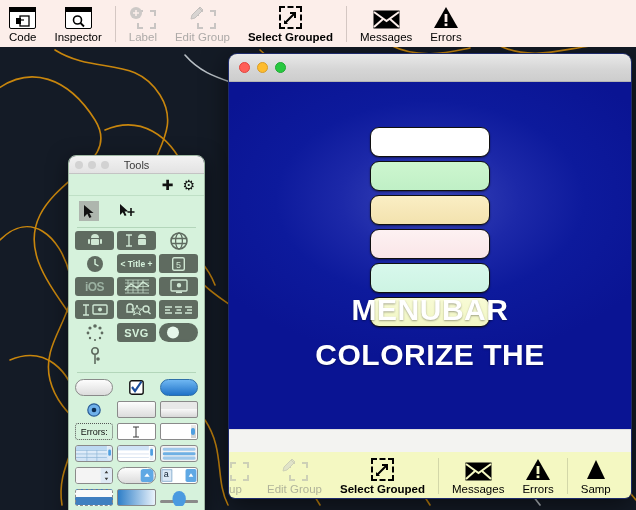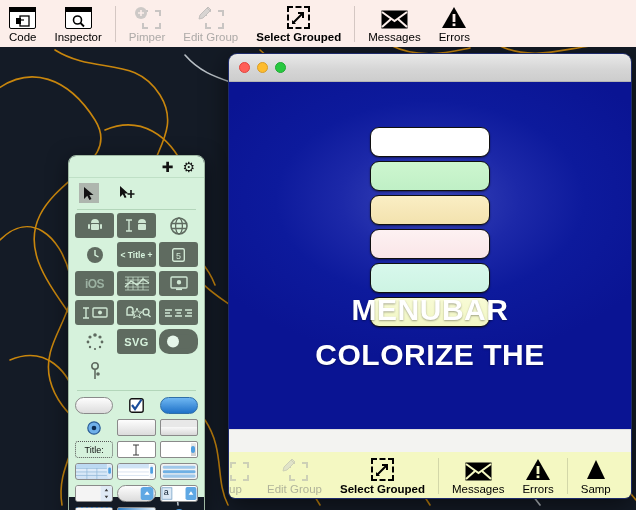--- a/index.html
+++ b/index.html
@@ -184,21 +184,21 @@
     display: flex; align-items: center; justify-content: center;
     font-size: 14px; color: #111;
   }
   .cur-cell.sel { background: #aeb6ae; }
   #tools-rule { height: 1px; background: #b3d6ba; margin: 1px 8px 3px 8px; }
   .tgrid {
     display: grid; grid-template-columns: repeat(3, 1fr);
     gap: 4px 3px; padding: 0 6px;
   }
   .tcell {
-    height: 25px; border-radius: 3px;
+    height: 19px; border-radius: 3px;
     display: flex; align-items: center; justify-content: center;
     font-size: 9px; color: #d6f2dc;
     overflow: hidden;
   }
   .tcell.grey { background: #5f6b60; }
   .tcell.plain { background: transparent; color: #5f6b60; }
   .tgrid.ui { gap: 5px 4px; padding: 6px 6px 0 6px; }
   .tcell.ui {
     height: 17px; background: linear-gradient(to bottom,#fdfdfd,#dcdcdc);
     border: 1px solid #8a8a8a; border-radius: 3px;
@@ -278,21 +278,21 @@
   <div class="tb-item dim">
     <div class="tb-icon">
       <div class="dash-icon dim">
           <div class="dsq"></div>
         <svg width="14" height="14" viewBox="0 0 14 14" style="position:absolute;left:0;top:0">
             <circle cx="7" cy="7" r="6" fill="#cdc9c7"></circle>
             <path d="M7 4 L7 10 M4 7 L10 7" stroke="#fceeea" stroke-width="1.6"></path>
           </svg>
       </div>
     </div>
-    <div class="tb-label">Pimper</div>
+    <div class="tb-label">Label</div>
   </div>
 
   <div class="tb-item dim">
     <div class="tb-icon">
       <div class="dash-icon dim">
           <div class="dsq"></div>
         <svg width="16" height="16" viewBox="0 0 16 16" style="position:absolute;left:0;top:0">
             <path d="M2 13 L3 9 L11 1 L14 4 L6 12 Z" fill="#d8d4d2" stroke="#c3bfbd" stroke-width="1"></path>
             <path d="M10 2 L13 5" stroke="#c3bfbd" stroke-width="1"></path>
           </svg>
@@ -434,20 +434,28 @@
             <path d="M10 1 L19 20 L1 20 Z" fill="#000"></path>
           </svg>
       </div>
       <div class="tb-label">Samp</div>
     </div>
   </div>
 
 </div>
 
 <div id="tools-window">
+  <div id="tools-titlebar">
+    <div class="tlights">
+      <div class="tlight"></div>
+      <div class="tlight"></div>
+      <div class="tlight"></div>
+    </div>
+    <div id="tools-title">Tools</div>
+  </div>
 
   <div id="tools-body">
 
     <div id="tools-actions">
       <span class="ticon-plus">✚</span>
       <span class="ticon-gear">⚙</span>
     </div>
 
     <div id="cursor-row">
       <div class="cur-cell sel">
@@ -600,21 +608,21 @@
       <div class="tcell ui" style="background:transparent;border:none">
         <svg width="14" height="14" viewBox="0 0 14 14">
             <circle cx="7" cy="7" r="6.2" fill="#6fb0ea" stroke="#2a5c96" stroke-width="1.2"></circle>
             <circle cx="7" cy="7" r="2.3" fill="#0c2d55"></circle>
           </svg>
       </div>
       <div class="tcell ui flat"></div>
       <div class="tcell ui flat" style="background:linear-gradient(to bottom,#e8e8e8 0%,#e8e8e8 45%,#fafafa 45%,#d8d8d8 100%)"></div>
 
       <div class="tcell ui lbl">
-        <span>Title:</span>
+        <span>Errors:</span>
       </div>
       <div class="tcell ui flat" style="background:#fff">
         <svg width="8" height="12" viewBox="0 0 8 12">
             <path d="M1 1 L7 1 M4 1 L4 11 M1 11 L7 11" stroke="#3a3a3a" stroke-width="1" fill="none"></path>
           </svg>
       </div>
       <div class="tcell ui flat" style="background:#fff;position:relative">
         <span style="position:absolute;right:1px;top:1px;bottom:1px;width:5px;background:linear-gradient(to bottom,#eaeaea,#cfcfcf)"></span>
         <span style="position:absolute;right:1.5px;top:4px;height:7px;width:4px;background:#4f9fe0;border-radius:2px"></span>
       </div>

